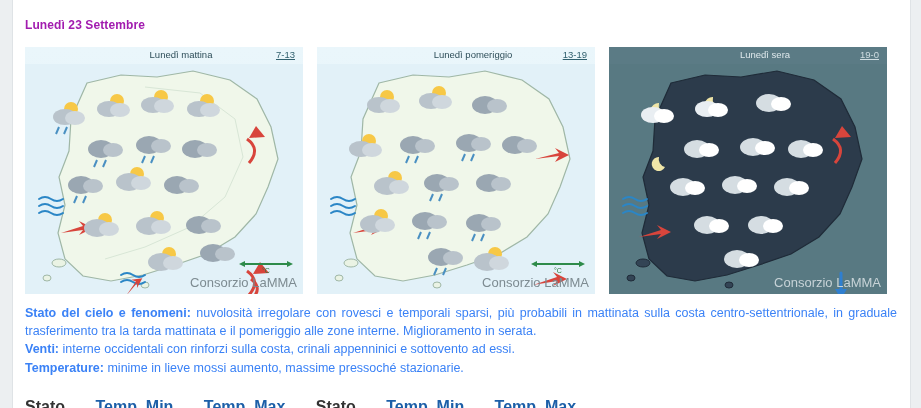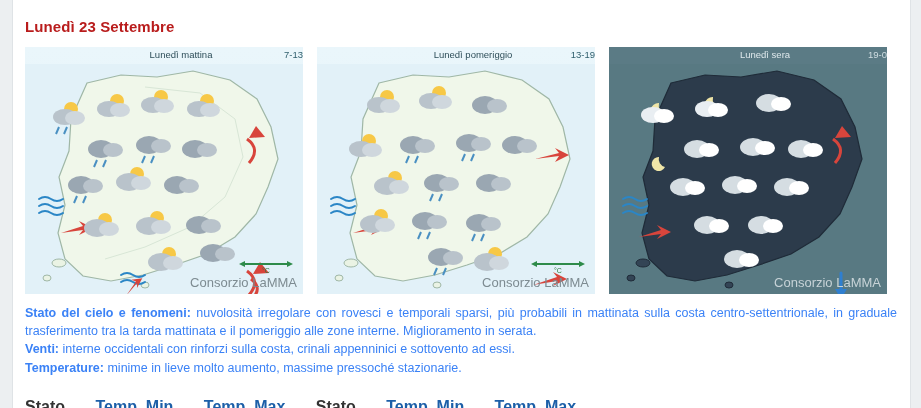--- a/index.html
+++ b/index.html
@@ -33,23 +33,23 @@
     position: absolute;
     right: 0; top: 0;
     width: 10px; height: 408px;
     background: #eceff1;
     border-left: 1px solid #dfe3e6;
   }
   .title {
     position: absolute;
     left: 25px;
     top: 18px;
-    font-size: 15px;
+    font-size: 12px;
     font-weight: bold;
-    color: #b91c1c;
+    color: #a21caf;
     letter-spacing: .1px;
   }
   .maps {
     position: absolute;
     left: 25px;
     top: 47px;
     width: 875px;
     height: 247px;
   }
   .map {
@@ -86,24 +86,25 @@
   .map-header .label {
     position: absolute;
     left: 50%;
     transform: translateX(-50%);
     top: 2px;
     white-space: nowrap;
     padding-left: 34px;
   }
   .map-header .range {
     position: absolute;
-    right: 0;
+    right: 8px;
     top: 2px;
     white-space: nowrap;
     color: #31606e;
+    text-decoration: underline;
   }
   .map-header.night .range { color: #cfdde1; }
 
   .credit {
     position: absolute;
     right: 6px;
     bottom: 4px;
     font-size: 13px;
     color: #7d8b91;
   }
@@ -509,21 +510,21 @@
   </div>
 
   <div class="text-block">
     <p class="para first">
       <b>Stato del cielo e fenomeni:</b><span> nuvolosità irregolare con rovesci e temporali sparsi, più probabili in mattinata sulla costa centro-settentrionale, in graduale trasferimento tra la tarda mattinata e il pomeriggio alle zone interne. Miglioramento in serata.</span>
     </p>
     <p class="para">
       <b>Venti:</b><span> interne occidentali con rinforzi sulla costa, crinali appenninici e sottovento ad essi.</span>
     </p>
     <p class="para">
-      <b>Temperature:</b><span> minime in lieve molto aumento, massime pressoché stazionarie.</span>
+      <b>Temperature:</b><span> minime in lieve mossi aumento, massime pressoché stazionarie.</span>
     </p>
   </div>
 
   <div class="bottom-bar">
     <span class="dark">Stato</span>
     <span>Temp. Min</span>
     <span>Temp. Max</span>
     <span class="dark">Stato</span>
     <span>Temp. Min</span>
     <span>Temp. Max</span>

